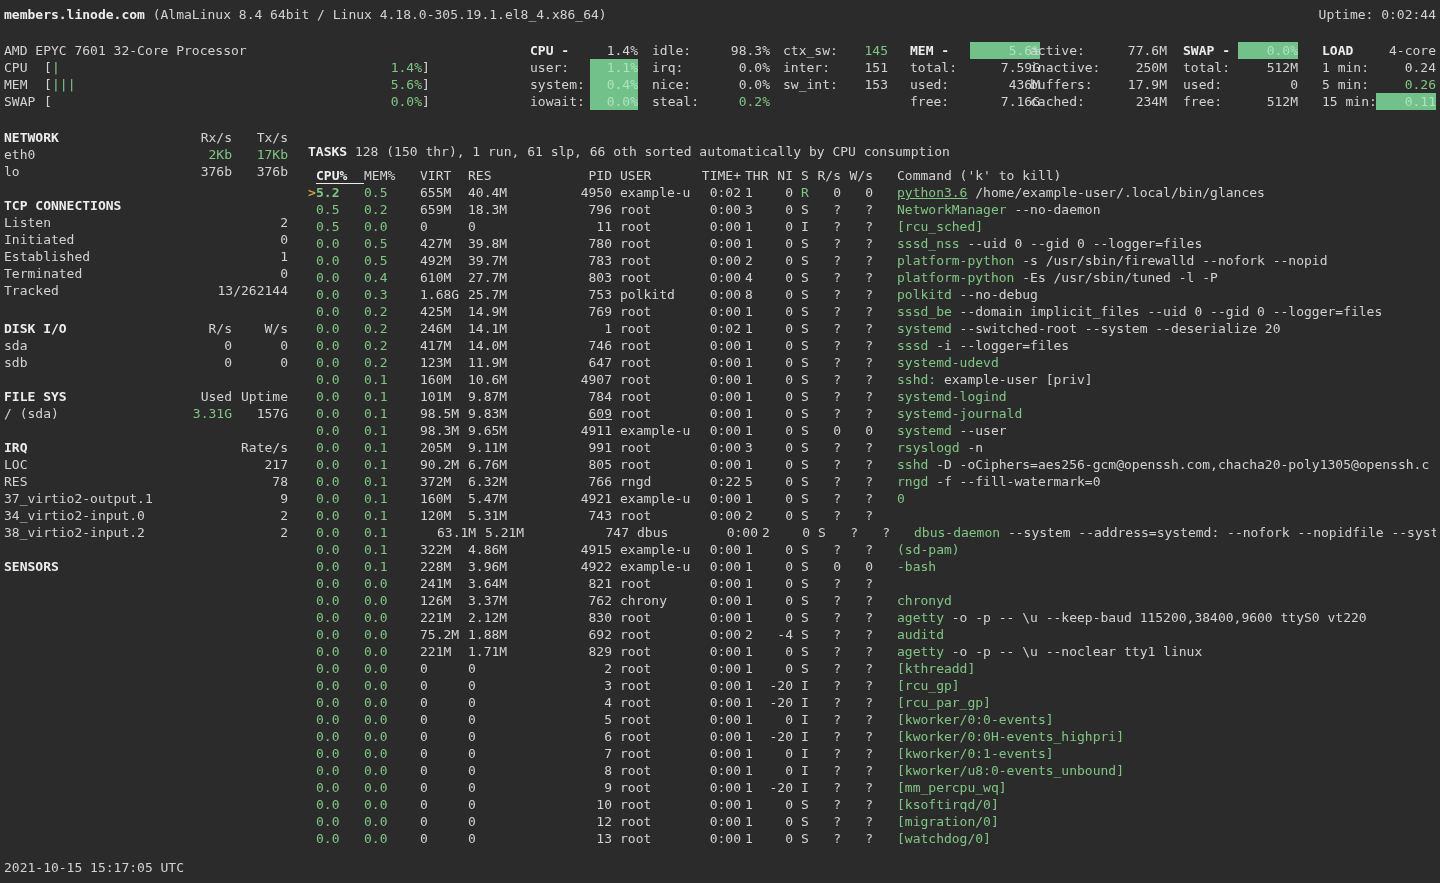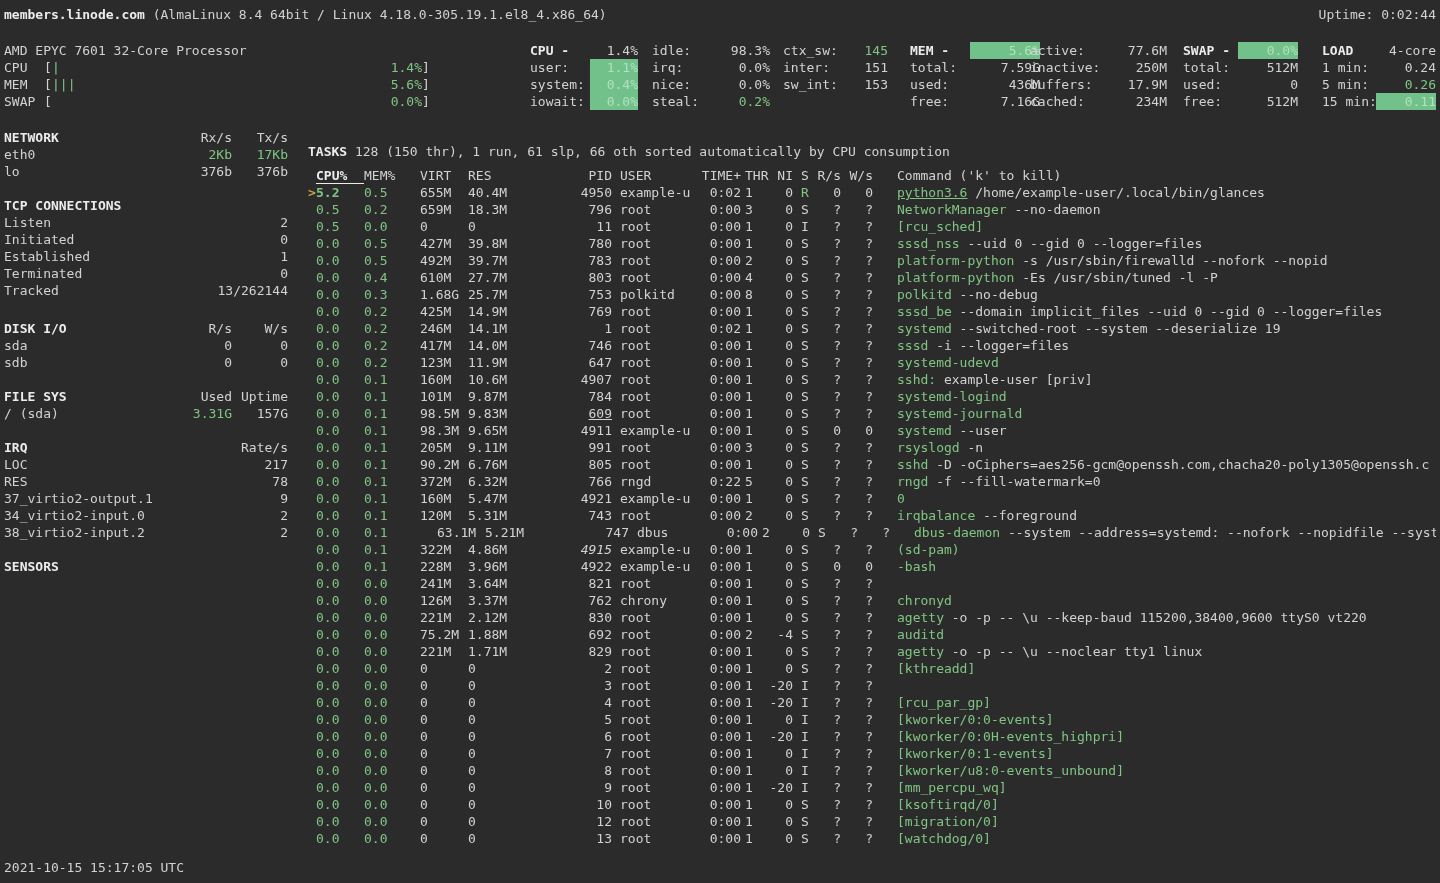--- a/index.html
+++ b/index.html
@@ -477,21 +477,21 @@
         <span class="cell r" style="width: 45px;">0:02</span>
         <span class="cell" style="width: 4px;"></span>
         <span class="cell" style="width: 24px;">1</span>
         <span class="cell r" style="width: 24px;">0</span>
         <span class="cell" style="width: 8px;"></span>
         <span class="cell" style="width: 12px;">S</span>
         <span class="cell r" style="width: 28px;">?</span>
         <span class="cell" style="width: 4px;"></span>
         <span class="cell r" style="width: 28px;">?</span>
         <span class="cell" style="width: 24px;"></span>
-        <span class="cell grow"><span class="g">systemd</span><span> --switched-root --system --deserialize 19</span></span>
+        <span class="cell grow"><span class="g">systemd</span><span> --switched-root --system --deserialize 20</span></span>
       </div>
       <div class="row" style="left: 308px; top: 337px; width: 1128px;">
         <span class="cell" style="width: 8px;"></span>
         <span class="cell g" style="width: 48px;">0.0</span>
         <span class="cell g" style="width: 56px;">0.2</span>
         <span class="cell" style="width: 48px;">417M</span>
         <span class="cell" style="width: 44px;">14.0M</span>
         <span class="cell r" style="width: 100px;">746</span>
         <span class="cell" style="width: 8px;"></span>
         <span class="cell" style="width: 76px;">root</span>
@@ -708,21 +708,20 @@
         <span class="cell r" style="width: 45px;">0:00</span>
         <span class="cell" style="width: 4px;"></span>
         <span class="cell" style="width: 24px;">2</span>
         <span class="cell r" style="width: 24px;">0</span>
         <span class="cell" style="width: 8px;"></span>
         <span class="cell" style="width: 12px;">S</span>
         <span class="cell r" style="width: 28px;">?</span>
         <span class="cell" style="width: 4px;"></span>
         <span class="cell r" style="width: 28px;">?</span>
         <span class="cell" style="width: 24px;"></span>
-        <span class="cell grow"><span class="g">irqbalance</span><span> --foreground</span></span>
       </div>
       <div class="row" style="left: 308px; top: 524px; width: 1128px;">
         <span class="cell" style="width: 8px;"></span>
         <span class="cell g" style="width: 48px;">0.0</span>
         <span class="cell g" style="width: 56px;">0.1</span>
         <span class="cell" style="width: 48px; margin-left: 17px;">63.1M</span>
         <span class="cell" style="width: 44px;">5.21M</span>
         <span class="cell r" style="width: 100px;">747</span>
         <span class="cell" style="width: 8px;"></span>
         <span class="cell" style="width: 76px;">dbus</span>
@@ -737,21 +736,21 @@
         <span class="cell r" style="width: 28px;">?</span>
         <span class="cell" style="width: 24px;"></span>
         <span class="cell grow"><span class="g">dbus-daemon</span><span> --system --address=systemd: --nofork --nopidfile --syste</span></span>
       </div>
       <div class="row" style="left: 308px; top: 541px; width: 1128px;">
         <span class="cell" style="width: 8px;"></span>
         <span class="cell g" style="width: 48px;">0.0</span>
         <span class="cell g" style="width: 56px;">0.1</span>
         <span class="cell" style="width: 48px;">322M</span>
         <span class="cell" style="width: 44px;">4.86M</span>
-        <span class="cell r" style="width: 100px; font-style: italic;">4915</span>
+        <span class="cell r" style="width: 100px;">4915</span>
         <span class="cell" style="width: 8px;"></span>
         <span class="cell" style="width: 76px;">example-u</span>
         <span class="cell r" style="width: 45px;">0:00</span>
         <span class="cell" style="width: 4px;"></span>
         <span class="cell" style="width: 24px;">1</span>
         <span class="cell r" style="width: 24px;">0</span>
         <span class="cell" style="width: 8px;"></span>
         <span class="cell" style="width: 12px;">S</span>
         <span class="cell r" style="width: 28px;">?</span>
         <span class="cell" style="width: 4px;"></span>
@@ -917,20 +916,21 @@
         <span class="cell r" style="width: 45px;">0:00</span>
         <span class="cell" style="width: 4px;"></span>
         <span class="cell" style="width: 24px;">1</span>
         <span class="cell r" style="width: 24px;">-20</span>
         <span class="cell" style="width: 8px;"></span>
         <span class="cell" style="width: 12px;">I</span>
         <span class="cell r" style="width: 28px;">?</span>
         <span class="cell" style="width: 4px;"></span>
         <span class="cell r" style="width: 28px;">?</span>
         <span class="cell" style="width: 24px;"></span>
+        <span class="cell grow"><span class="g">[rcu_gp]</span><span></span></span>
       </div>
       <div class="row" style="left: 308px; top: 694px; width: 1128px;">
         <span class="cell" style="width: 8px;"></span>
         <span class="cell g" style="width: 48px;">0.0</span>
         <span class="cell g" style="width: 56px;">0.0</span>
         <span class="cell" style="width: 48px;">0</span>
         <span class="cell" style="width: 44px;">0</span>
         <span class="cell r" style="width: 100px;">4</span>
         <span class="cell" style="width: 8px;"></span>
         <span class="cell" style="width: 76px;">root</span>

